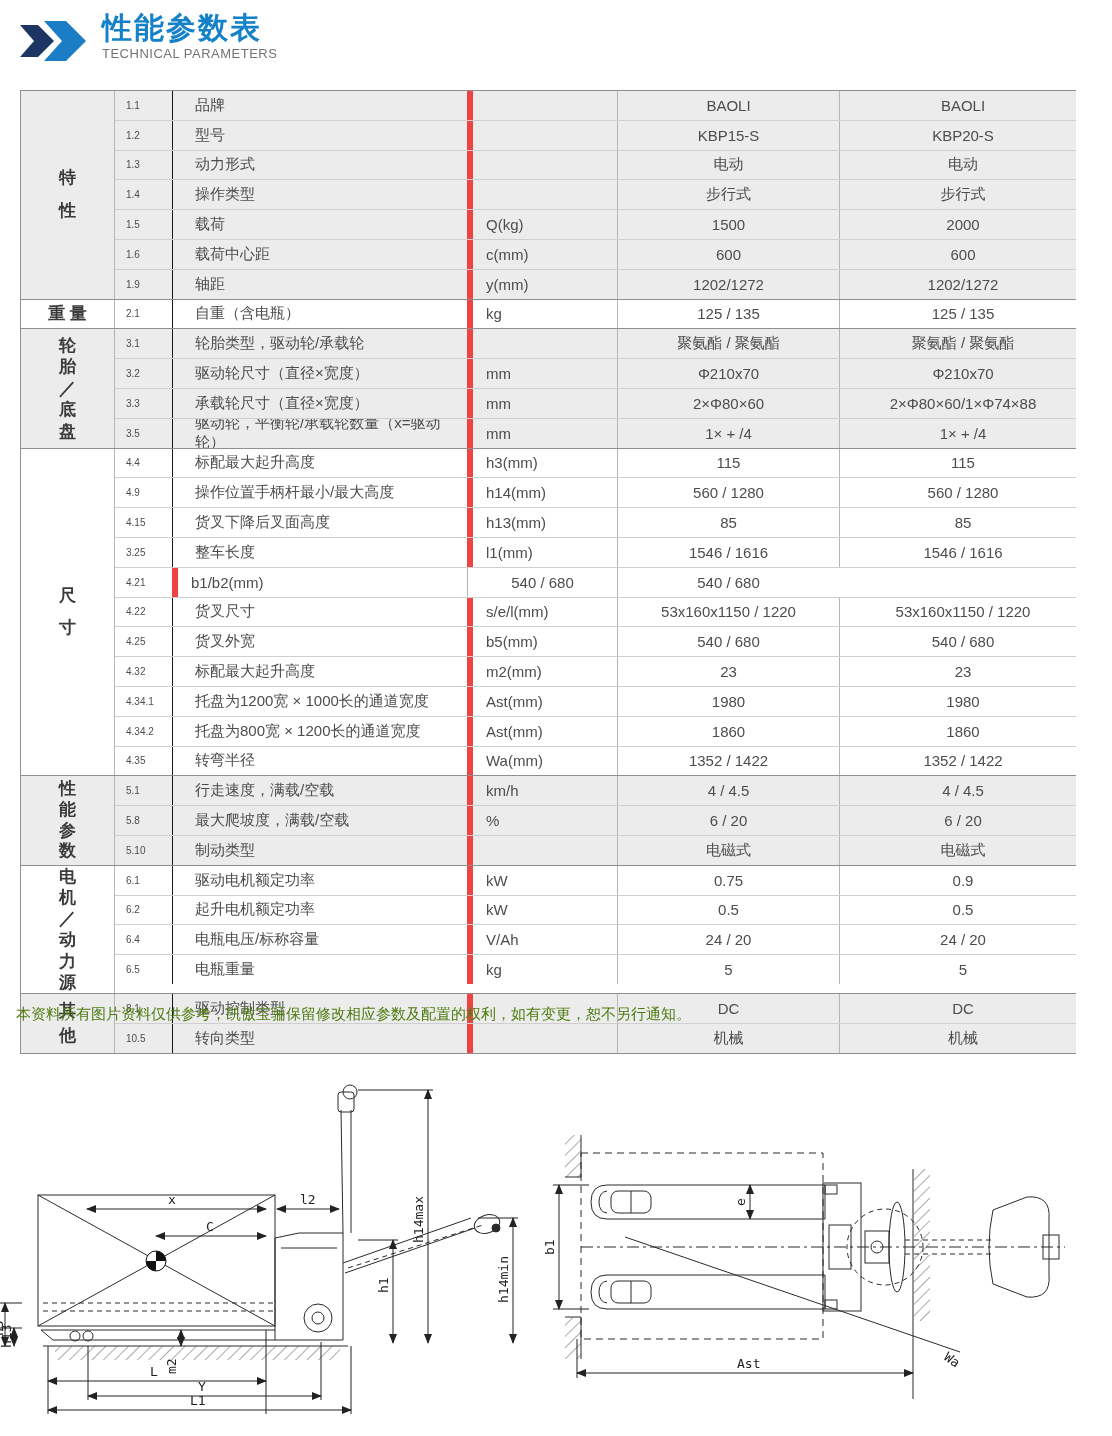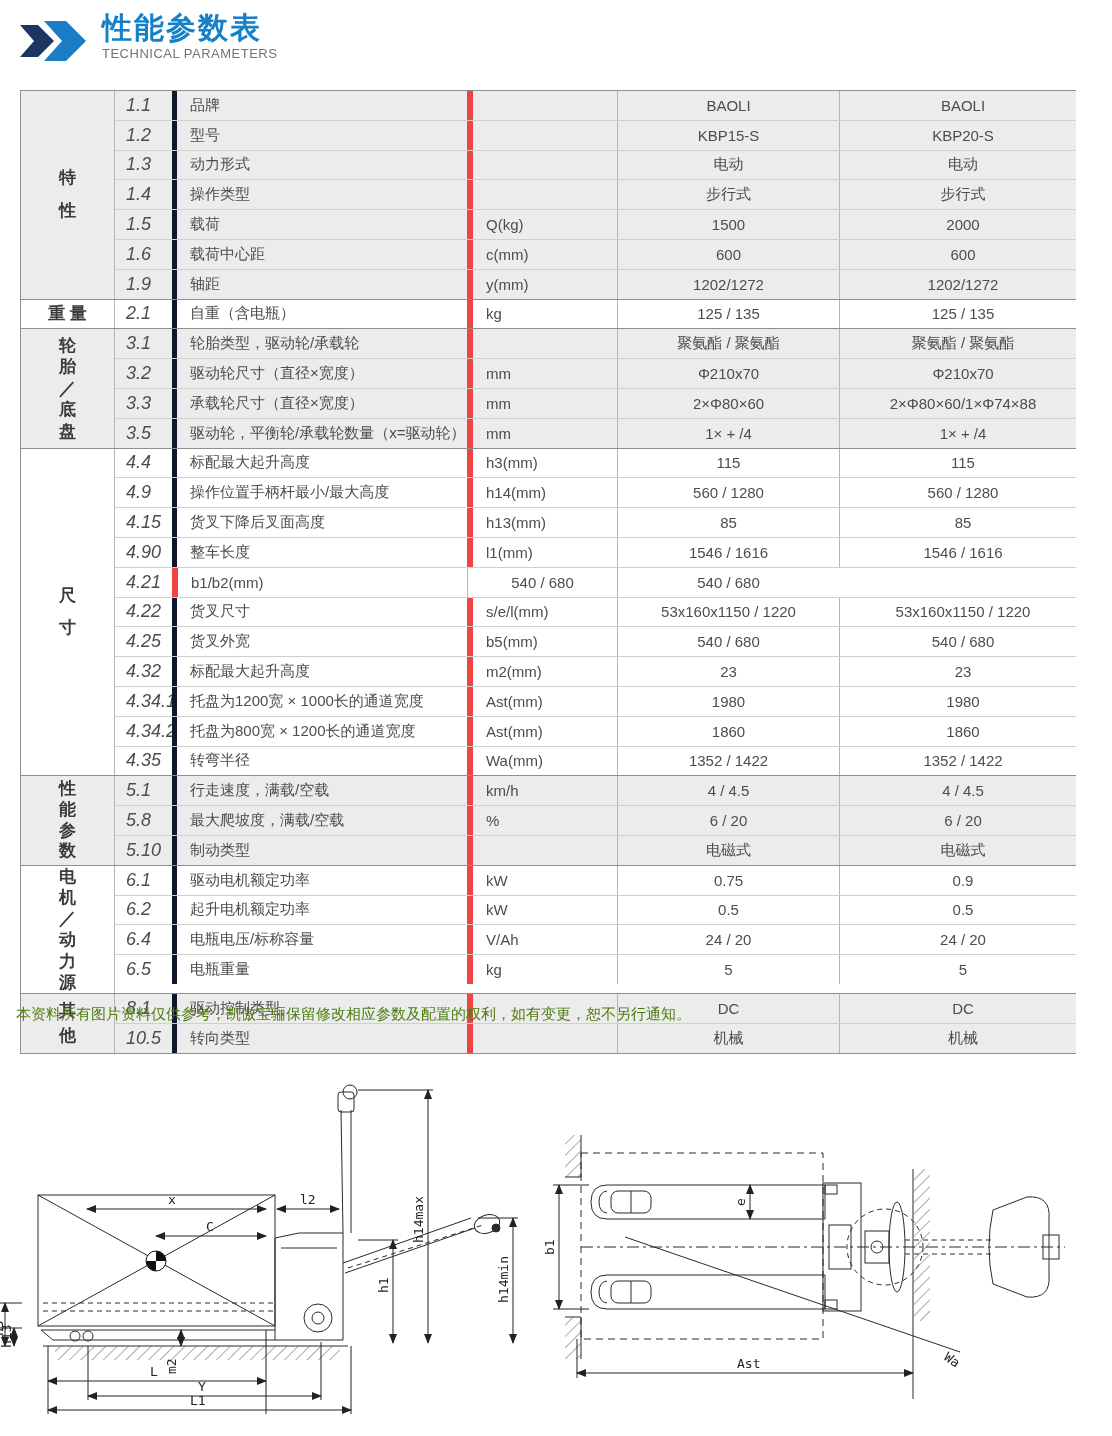--- a/index.html
+++ b/index.html
@@ -16,22 +16,22 @@
   .tbl{position:absolute;top:90px;left:20px;width:1065px;border:1px solid #8f8f8f;background:#fff;}
   .section{display:flex;background:#fff;}
   .section.shaded{background:#ececec;}
   .section + .section{border-top:1px solid #8f8f8f;}
   .cat{width:93px;flex:0 0 93px;border-right:1px solid #b5b5b5;display:flex;align-items:center;justify-content:center;
        text-align:center;font-size:17px;font-weight:bold;color:#3a3a3a;white-space:pre-line;}
   .rows{flex:1 1 auto;}
   .row{display:grid;grid-template-columns:57px 295px 150px 222px 1fr;height:28.8px;align-items:center;font-size:15px;}
   .row + .row{border-top:1px solid #cfcfcf;}
   .cell{height:100%;display:flex;align-items:center;overflow:hidden;}
-  .cell.no{padding-left:11px;font-size:18px;color:#4d4d4d;font-style:italic;}
-  .cell.name{border-left:5px solid #0f172a;padding-left:13px;}
+  .cell.no{padding-left:11px;font-size:10px;color:#4d4d4d;}
+  .cell.name{border-left:1px solid #0f172a;padding-left:22px;}
   .cell.unit{border-left:6px solid #ef4444;padding-left:13px;}
   .cell.val{border-left:1px solid #b5b5b5;justify-content:center;text-align:center;}
 
   
   .note{position:absolute;top:1005px;left:16px;font-size:15px;color:#4d7c0f;}
 
   
   .diagrams{position:absolute;top:1078px;left:0;width:1112px;display:flex;}
   .diagrams svg{display:block;}
   text{font-family:"DejaVu Sans Mono","Liberation Mono",monospace;fill:#222;}
@@ -176,21 +176,21 @@
             <div class="cell val">560 / 1280</div>
           </div>
           <div class="row">
             <div class="cell no">4.15</div>
             <div class="cell name">货叉下降后叉面高度</div>
             <div class="cell unit">h13(mm)</div>
             <div class="cell val">85</div>
             <div class="cell val">85</div>
           </div>
           <div class="row">
-            <div class="cell no">4.90</div>
+            <div class="cell no">3.25</div>
             <div class="cell name">整车长度</div>
             <div class="cell unit">l1(mm)</div>
             <div class="cell val">1546 / 1616</div>
             <div class="cell val">1546 / 1616</div>
           </div>
           <div class="row">
             <div class="cell no">4.21</div>
             <div class="cell unit">b1/b2(mm)</div>
             <div class="cell val">540 / 680</div>
             <div class="cell val">540 / 680</div>

